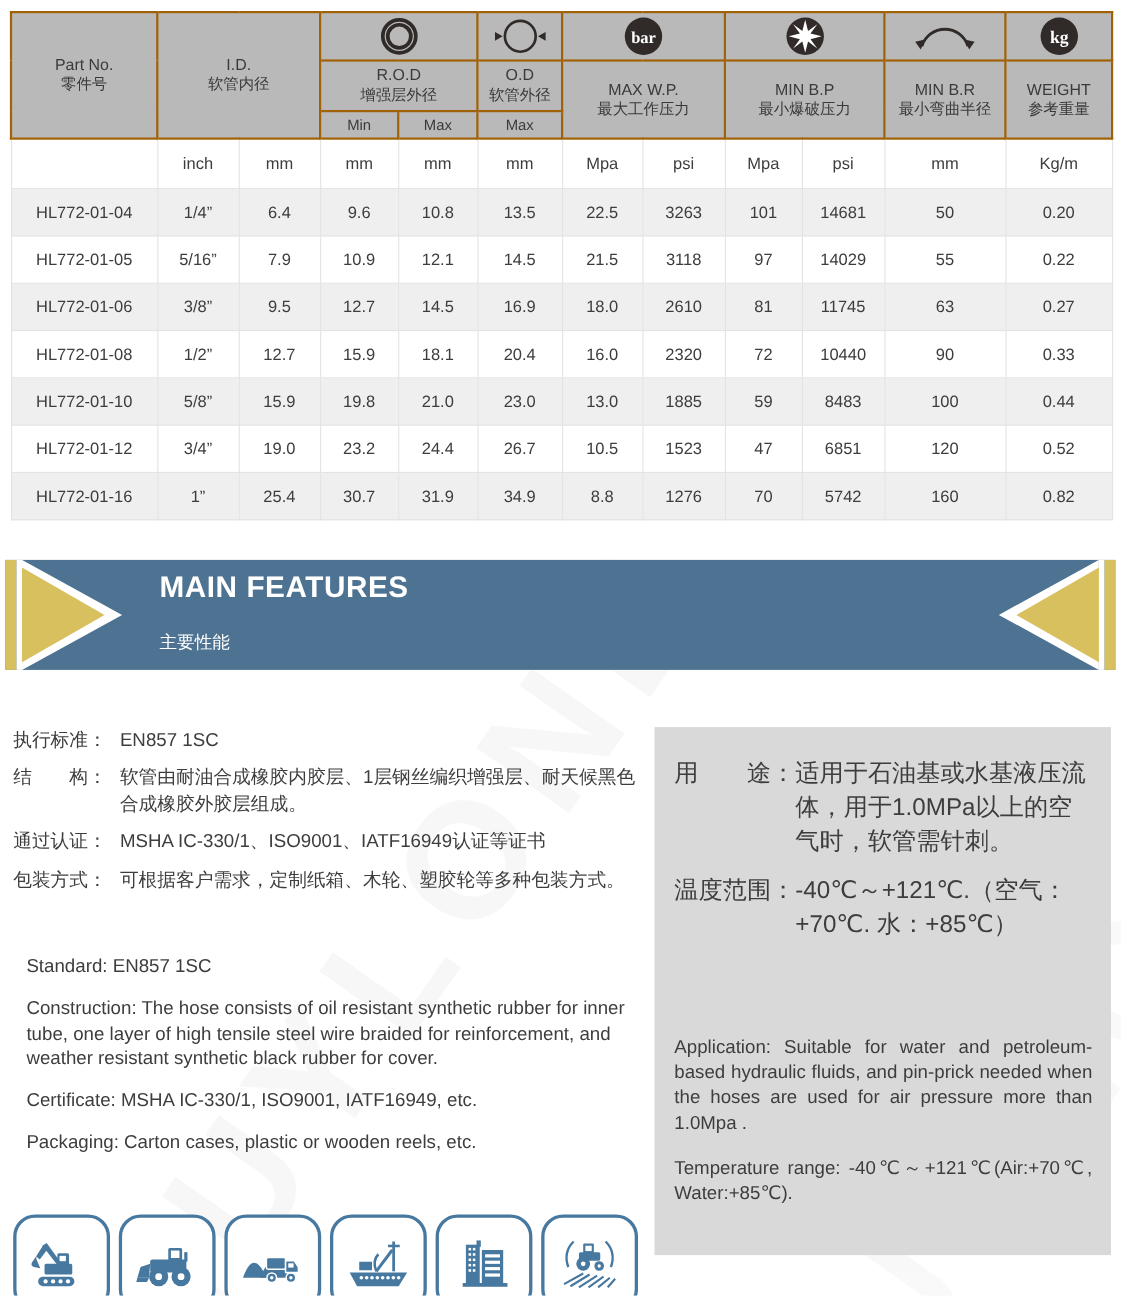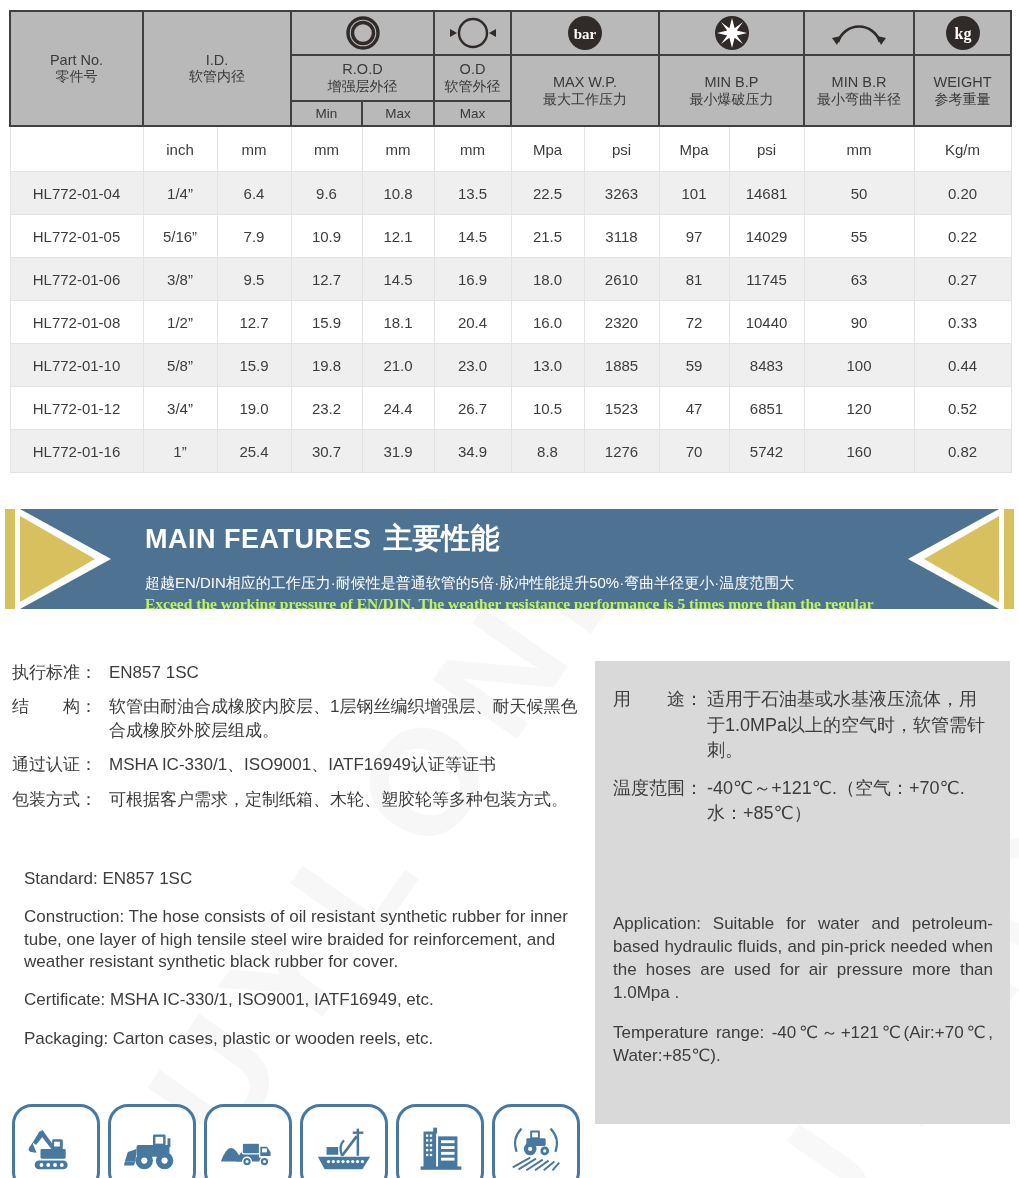--- a/index.html
+++ b/index.html
@@ -7,56 +7,56 @@
         font-family:"Liberation Sans","DejaVu Sans",sans-serif;color:#3d3d3d;}
   
   .wm{position:absolute;font-size:150px;font-weight:bold;color:#8b8b8b;opacity:.06;
       letter-spacing:20px;transform:rotate(-55deg);transform-origin:left top;
       pointer-events:none;white-space:nowrap;z-index:0;}
   .wm1{left:40px;top:1180px;}
   .wm2{left:640px;top:1290px;opacity:.05;}
   
   .tblwrap{position:relative;z-index:1;padding:10px 9px 0 9px;}
   table.spec{border-collapse:collapse;width:1001px;table-layout:fixed;}
-  table.spec th{background:#b9b9b9;border:2px solid #404040;font-weight:normal;
+  table.spec th{background:#b9b9b9;border:2px solid #a16207;font-weight:normal;
                 color:#3a3a3a;padding:0;vertical-align:middle;}
   .h-icons th{height:42px;}
   .h-labels th{height:44px;font-size:14px;line-height:1.25;}
   .h-minmax th{height:23px;font-size:13.5px;}
   th .en{display:block;font-size:14.5px;}
   th .zh{display:block;font-size:14px;}
   table.spec td{border:1px solid #e3e3e3;height:40px;text-align:center;
                 font-size:15px;color:#3d3d3d;background:#fff;}
   tr.units-row td{height:42px;}
   tr.row-shade td{background:#efefef;}
   .hicon{display:block;margin:0 auto;}
   
   .banner{position:relative;z-index:1;margin:36px 5px 0 5px;height:100px;
           background:#4e7392;display:flex;align-items:stretch;overflow:hidden;}
   .banner .deco{flex:0 0 112px;height:100px;}
   .banner .deco.right svg{transform:scaleX(-1);}
   .banner .btext{flex:1;padding:10px 4px 0 28px;min-width:0;}
-  .btitle{display:flex;align-items:baseline;gap:12px;color:#fff;}
+  .btitle{display:flex;align-items:baseline;gap:24px;color:#fff;flex-direction:column;}
   .btitle .t-en{font-size:27px;font-weight:bold;letter-spacing:.5px;}
-  .btitle .t-zh{font-size:29px;font-weight:bold;}
+  .btitle .t-zh{font-size:16px;font-weight:normal;}
   .bsub-zh{margin-top:15px;font-size:15px;color:#ffffff;}
   .bsub-en{margin-top:1px;font-size:15.5px;font-weight:bold;line-height:1.3;color:#bef264;
            font-family:"Liberation Serif","DejaVu Serif",serif;max-width:852px;}
   
   .content{position:relative;z-index:1;display:flex;align-items:flex-start;padding:0 9px 0 12px;}
   .col-left{width:578px;padding-top:52px;}
   .spec-row{display:flex;margin-bottom:10px;font-size:17px;line-height:1.42;}
   .spec-row .lbl{flex:0 0 97px;white-space:nowrap;}
   .spec-row .val{flex:1;}
   .en-specs{margin-top:56px;margin-left:12px;}
   .en-specs p{margin:0 0 16px 0;font-size:17px;line-height:1.32;}
   
   .panel{width:415px;margin-left:auto;margin-top:52px;background:#d9d9d9;
          min-height:463px;padding:26px 17px 26px 18px;box-sizing:border-box;}
-  .panel .spec-row{font-size:18px;margin-bottom:12px;}
+  .panel .spec-row{font-size:22px;margin-bottom:12px;}
   .panel .spec-row .lbl{flex:0 0 94px;}
   .panel-en{margin-top:86px;}
   .panel-en p{margin:0 0 18px 0;font-size:17px;line-height:1.35;text-align:justify;}
   
   .icons-row{display:flex;gap:8px;margin-top:54px;}
   .badge{width:88px;height:88px;box-sizing:border-box;border:3px solid #47789f;
          border-radius:20px;background:#fff;display:flex;align-items:center;justify-content:center;}
   .badge svg{display:block;}
 </style>
 </head>

